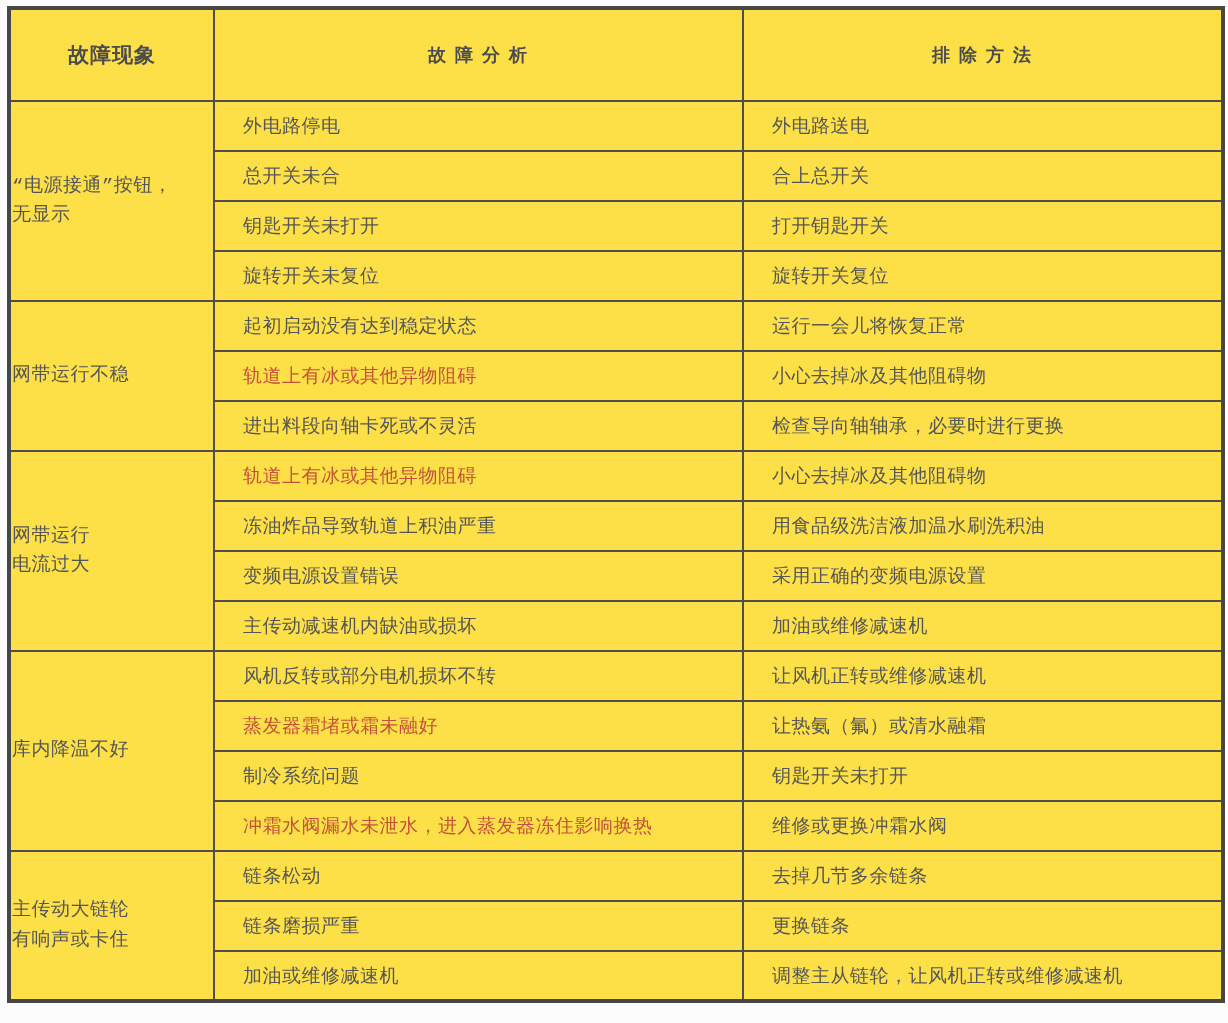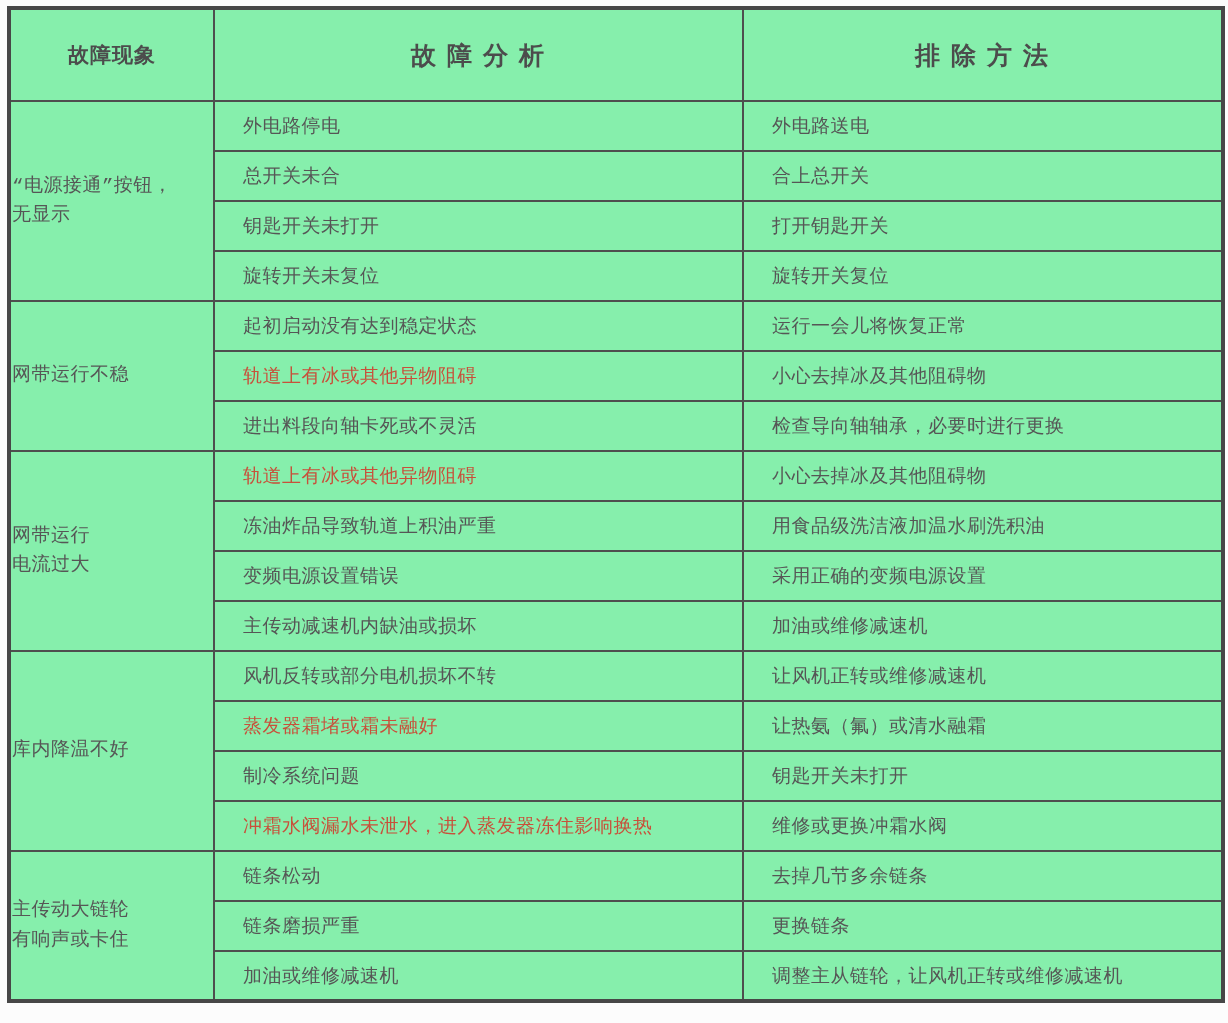--- a/index.html
+++ b/index.html
@@ -13,35 +13,35 @@
     height: 1023px;
     box-sizing: border-box;
     padding: 6px 7px;
     background: #fcfcfc;
   }
   table.fault-table {
     width: 1214px;
     height: 890px;
     border-collapse: collapse;
     table-layout: fixed;
-    background: #86efac;
+    background: #fde047;
     border: 4px solid #474747;
   }
   .fault-table th,
   .fault-table td {
     border: 2px solid #4e4e4e;
     color: #565656;
     box-sizing: border-box;
   }
   .fault-table col.c1 { width: 205px; }
   .fault-table col.c2 { width: 529px; }
   .fault-table col.c3 { width: 480px; }
   .fault-table th {
     height: 93px;
-    font-size: 25px;
+    font-size: 18px;
     font-weight: bold;
     color: #4c4c4c;
     text-align: center;
     letter-spacing: 2px;
   }
   .fault-table th.col-phenomenon {
     font-size: 21px;
     letter-spacing: 1px;
   }
   .fault-table td {

